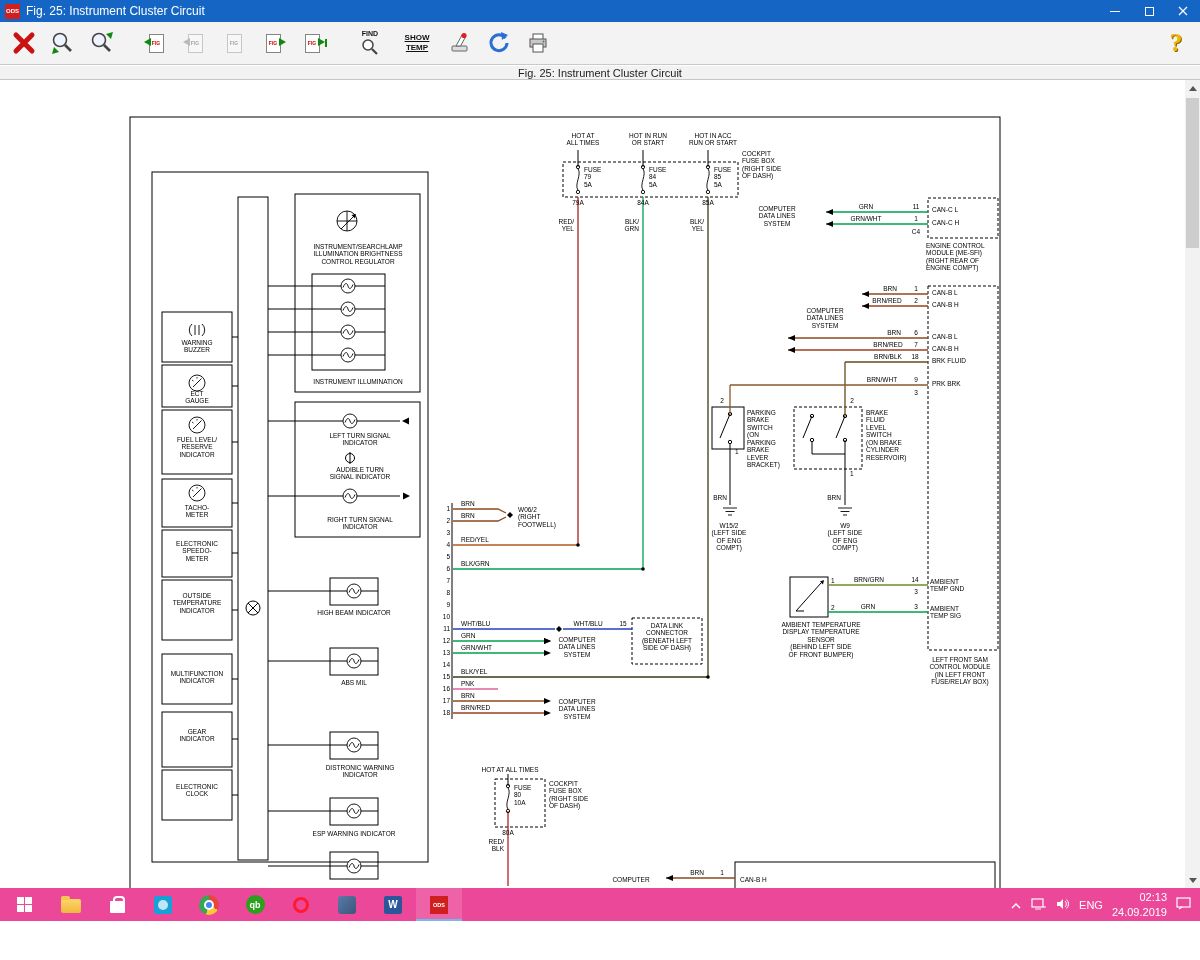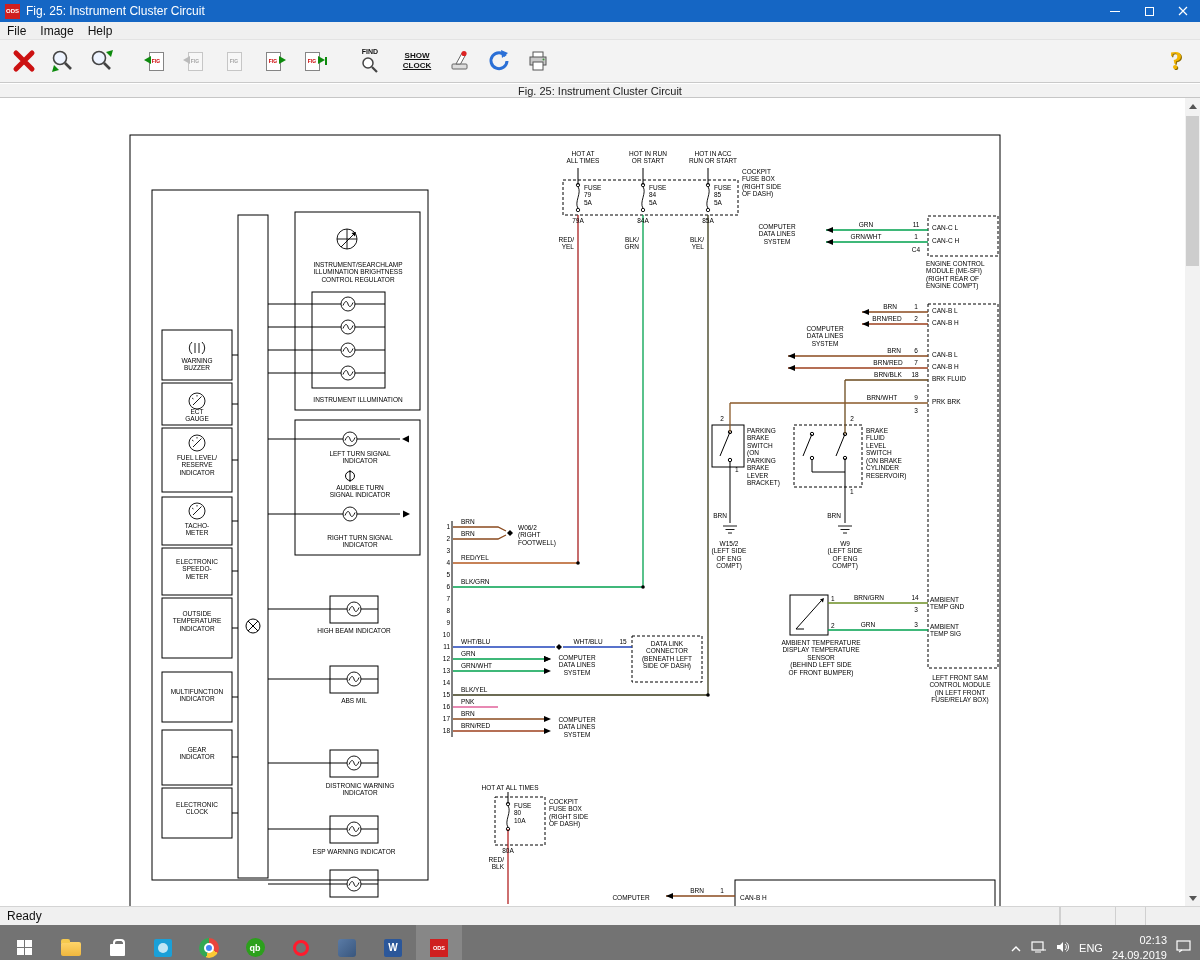--- a/index.html
+++ b/index.html
@@ -52,21 +52,21 @@
 .sarrow.up{top:0}.sarrow.down{bottom:0}
 .tri-up{width:0;height:0;border-left:4px solid transparent;border-right:4px solid transparent;border-bottom:5px solid #555}
 .tri-down{width:0;height:0;border-left:4px solid transparent;border-right:4px solid transparent;border-top:5px solid #555}
 .sthumb{position:absolute;left:1px;top:18px;width:13px;height:150px;background:#cdcdcd}
 
 
 .statusbar{height:19px;background:#f0f0f0;border-top:1px solid #d4d4d4;display:flex;align-items:center;font-size:12px;color:#111;padding-left:7px}
 .spanel{height:100%;border-left:1px solid #d0d0d0}
 
 
-.taskbar{height:45px;background:#737373;display:flex;align-items:stretch;color:#fff}
+.taskbar{height:33px;background:#ec4899;display:flex;align-items:stretch;color:#fff}
 .tb-start{width:48px;display:flex;align-items:center;justify-content:center}
 .winlogo{display:grid;grid-template-columns:7px 7px;grid-template-rows:7px 7px;gap:1px}
 .winlogo span{background:#fdfdfd}
 .tb-app{width:46px;display:flex;align-items:center;justify-content:center}
 .tb-app.active{background:rgba(255,255,255,.15);box-shadow:inset 0 -2px 0 #76b9ed}
 .ic-folder{width:20px;height:14px;background:linear-gradient(#ffd56a,#f0b73e);border-radius:2px;position:relative;margin-top:3px}
 .ic-folder::before{content:"";position:absolute;top:-3px;left:0;width:9px;height:4px;background:#f5c94e;border-radius:2px 2px 0 0}
 .ic-store{width:15px;height:12px;background:#fff;border-radius:1px;position:relative;margin-top:4px}
 .ic-store::before{content:"";position:absolute;top:-5px;left:3px;width:8px;height:6px;border:2px solid #fff;border-bottom:none;border-radius:4px 4px 0 0}
 .ic-photos{width:18px;height:18px;background:#1aa0d8;border-radius:2px;position:relative}
@@ -98,25 +98,20 @@
           <span class="gmax"></span>
         </div>
       <div class="wbtn">
           <svg width="10" height="10">
             <path d="M1,1 L9,9 M9,1 L1,9" stroke="#fff" stroke-width="1.2"></path>
           </svg>
         </div>
     </div>
   </div>
 
-  <div class="menubar">
-    <span class="mitem">File</span>
-    <span class="mitem">Image</span>
-    <span class="mitem">Help</span>
-  </div>
 
   <div class="toolbar">
     <div class="tbtn">
       <svg width="26" height="26">
           <path d="M5,5 L21,21 M21,5 L5,21" stroke="#cc1111" stroke-width="5" stroke-linecap="round"></path>
         </svg>
     </div>
     <div class="tbtn">
       <svg width="28" height="28">
         <circle cx="11" cy="11" r="6.5" fill="#eef4ff" stroke="#444" stroke-width="1.6"></circle>
@@ -166,21 +161,21 @@
     <div class="tbtn wide">
       <span class="findlbl">FIND</span>
       <svg width="18" height="18">
         <circle cx="7" cy="7" r="5" fill="#fff" stroke="#444" stroke-width="1.5"></circle>
         <line x1="11" y1="11" x2="16" y2="16" stroke="#444" stroke-width="2.2"></line>
       </svg>
     </div>
     <div class="tbtn wide">
       <div class="hs">
         <span>SHOW</span>
-        <span>CLOCK</span>
+        <span>TEMP</span>
       </div>
     </div>
     <div class="tbtn">
       <svg width="24" height="24">
         <rect x="4" y="15" width="15" height="5" rx="1" fill="#ddd" stroke="#666"></rect>
         <path d="M8,15 L14,4 l3.5,2 -5,9 z" fill="#fff" stroke="#666"></path>
         <circle cx="16" cy="4.5" r="2.6" fill="#d22"></circle>
       </svg>
     </div>
     <div class="tbtn">
@@ -621,27 +616,20 @@
       <div class="sarrow up">
           <span class="tri-up"></span>
         </div>
       <div class="sthumb"></div>
       <div class="sarrow down">
           <span class="tri-down"></span>
         </div>
     </div>
   </div>
 
-  <div class="statusbar">
-    <span>Ready</span>
-    <span style="margin-left:auto" class="spanel"></span>
-    <span class="spanel" style="width:55px"></span>
-    <span class="spanel" style="width:30px"></span>
-    <span class="spanel" style="width:55px"></span>
-  </div>
 
   <div class="taskbar">
     <div class="tb-start">
       <div class="winlogo">
           <span></span>
           <span></span>
           <span></span>
           <span></span>
         </div>
     </div>

